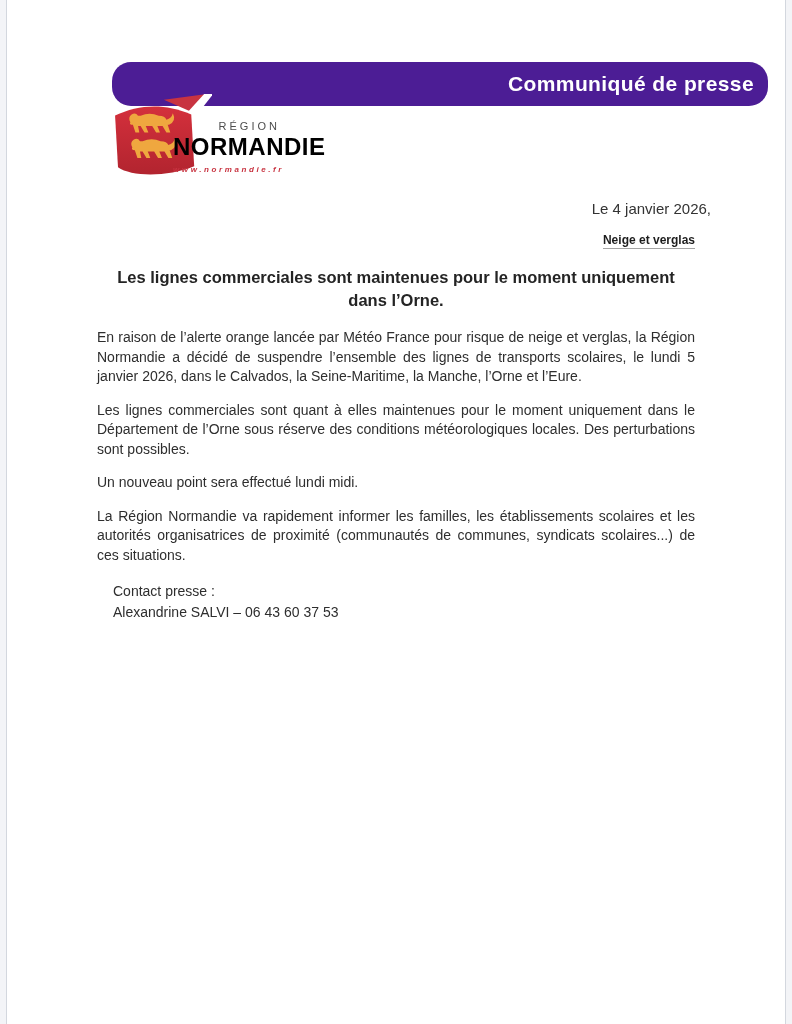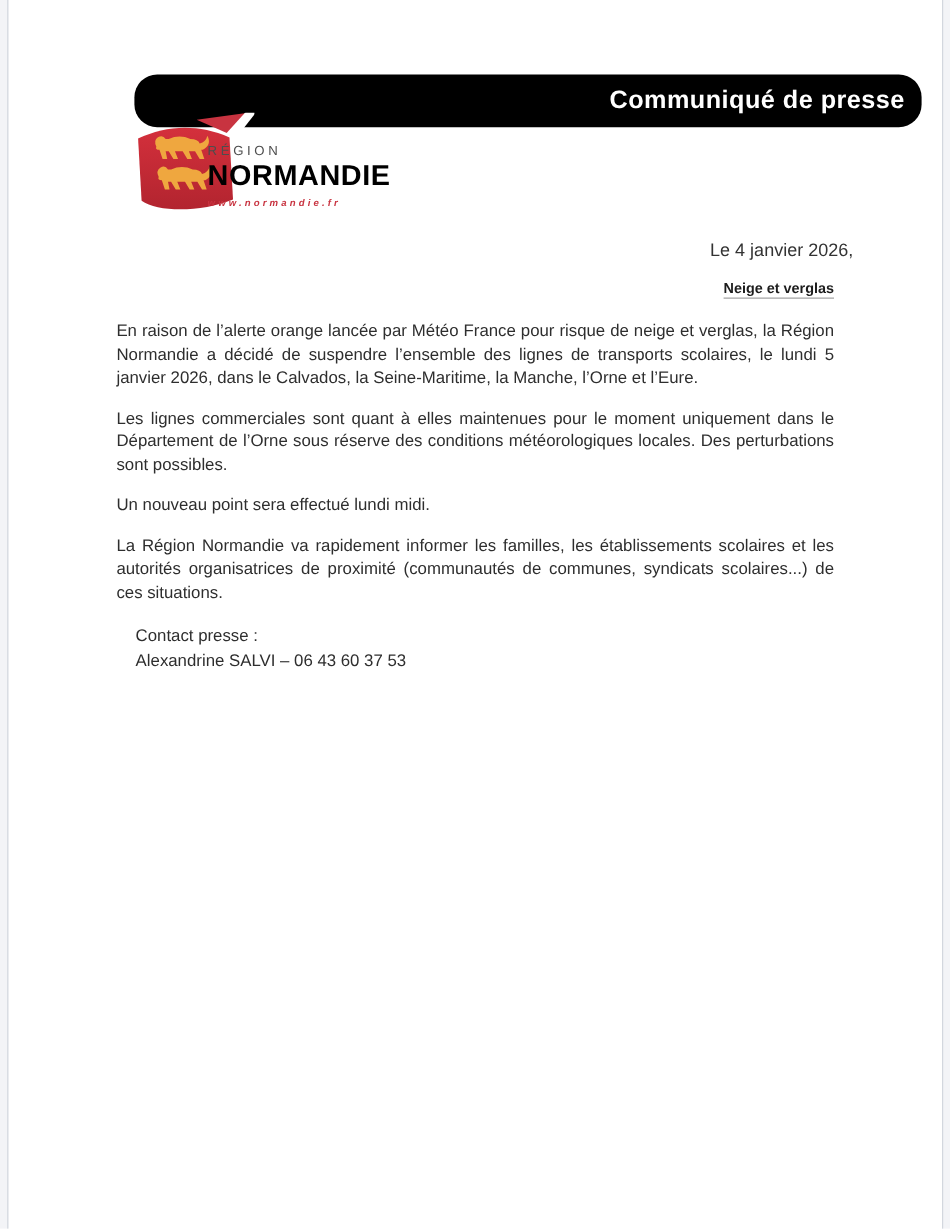--- a/index.html
+++ b/index.html
@@ -11,35 +11,35 @@
     overflow: hidden;
   }
   
   .edge-band { position: absolute; top: 0; bottom: 0; width: 6px; background: #f3f4f7; z-index: 5; }
   .edge-band.left  { left: 0;  border-right: 1px solid #d3d7de; }
   .edge-band.right { right: 0; border-left: 1px solid #d3d7de; }
 
   
   .banner {
     position: absolute; left: 112px; top: 62px; width: 656px; height: 44px;
-    background: #000000;
+    background: #4c1d95;
     display: flex; align-items: center; justify-content: flex-end;
     padding-right: 14px; box-sizing: border-box;
     z-index: 1;
     border-radius: 19px;
   }
   .banner-title {
     color: #ffffff; font-weight: bold; font-size: 21px; letter-spacing: 0.4px;
   }
 
   
   .logo { position: absolute; left: 108px; top: 92px; width: 260px; height: 92px; z-index: 2; }
   .logo-flag { position: absolute; left: 0; top: 2px; width: 104px; height: 84px; }
   .logo-text { position: absolute; left: 65px; top: 28px; white-space: nowrap; }
-  .logo-region { font-size: 11px; letter-spacing: 3px; color: #4d4d4d; font-weight: normal; }
+  .logo-region { font-size: 11px; letter-spacing: 3px; color: #4d4d4d; font-weight: normal; text-align: center; }
   .logo-name { font-size: 24px; font-weight: bold; color: #000000; letter-spacing: 0.5px; margin-top: 1px; }
   .logo-url { font-size: 8px; letter-spacing: 2.6px; color: #c83340; margin-top: 4px; font-weight: bold; font-style: italic; }
 
   
   .content { position: absolute; left: 97px; top: 200px; width: 598px; color: #2e2e2e; z-index: 1; }
   .date-line { text-align: right; margin: 0 -16px 16px 0; font-size: 15px; color: #333333; }
   .subject { text-align: right; margin: 0 0 19px; font-size: 12px; font-weight: bold; color: #1d1d1d; }
   .subject span { border-bottom: 1px solid rgba(90,90,90,0.55); padding-bottom: 1px; }
   .headline {
     text-align: center; font-weight: bold; font-size: 16.5px; line-height: 23px;
@@ -93,20 +93,21 @@
   </div>
 </div>
 
 <div class="content">
   <div class="date-line">Le 4 janvier 2026,</div>
 
   <div class="subject">
     <span>Neige et verglas</span>
   </div>
 
+  <div class="headline second">Les lignes commerciales sont maintenues pour le moment uniquement dans l’Orne.</div>
 
   <p class="body-par">En raison de l’alerte orange lancée par Météo France pour risque de neige et verglas, la Région Normandie a décidé de suspendre l’ensemble des lignes de transports scolaires, le lundi 5 janvier 2026, dans le Calvados, la Seine-Maritime, la Manche, l’Orne et l’Eure.</p>
   <p class="body-par">Les lignes commerciales sont quant à elles maintenues pour le moment uniquement dans le Département de l’Orne sous réserve des conditions météorologiques locales. Des perturbations sont possibles.</p>
   <p class="body-par">Un nouveau point sera effectué lundi midi.</p>
   <p class="body-par">La Région Normandie va rapidement informer les familles, les établissements scolaires et les autorités organisatrices de proximité (communautés de communes, syndicats scolaires...) de ces situations.</p>
 
 
   <div class="contact">
     <div>Contact presse :</div>
     <div>Alexandrine SALVI – 06 43 60 37 53</div>

